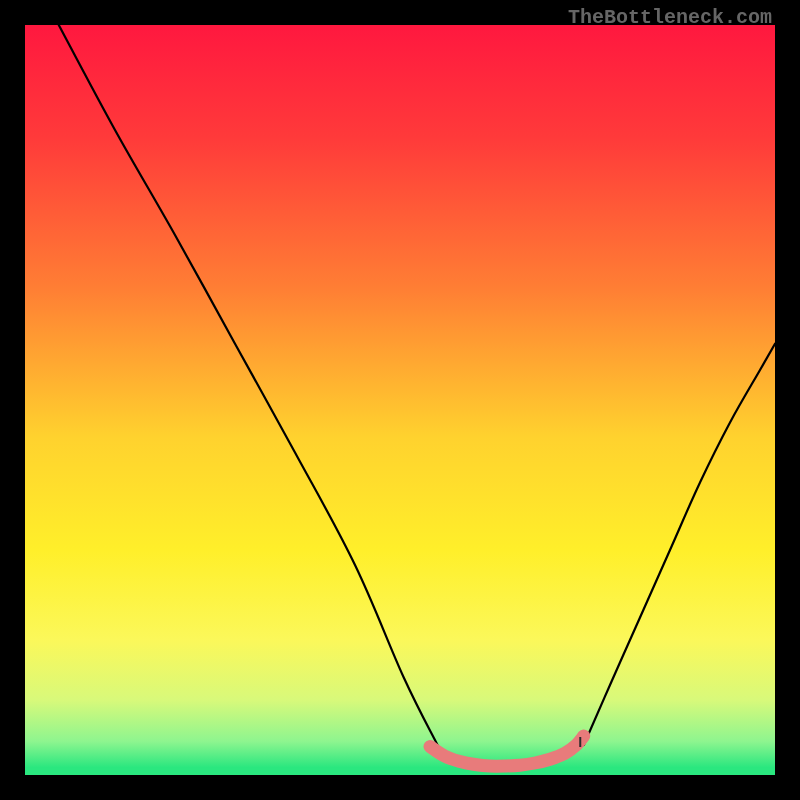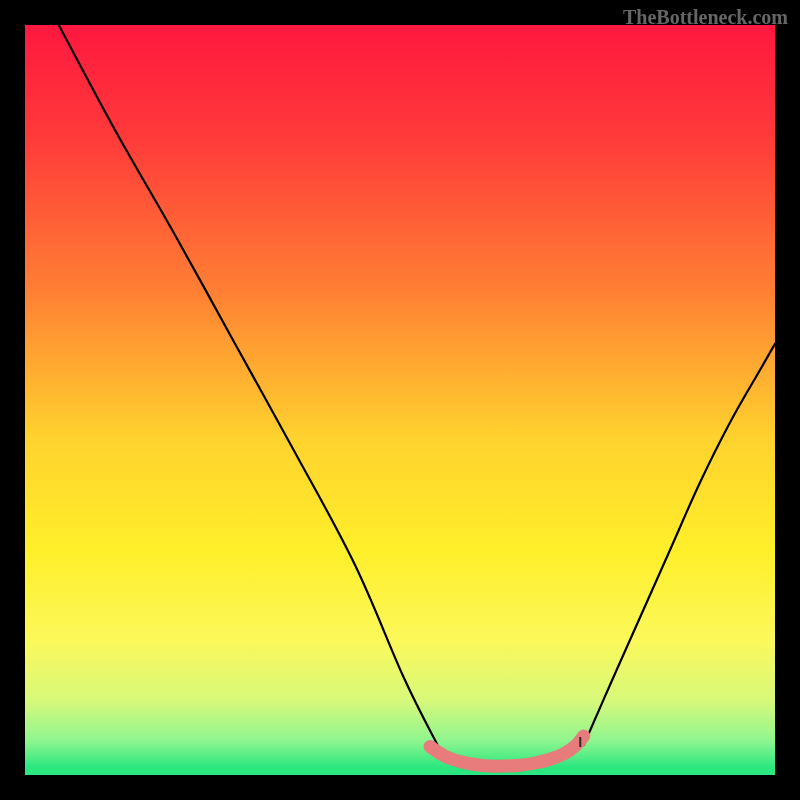--- a/index.html
+++ b/index.html
@@ -7,23 +7,23 @@
     padding: 0;
     width: 800px;
     height: 800px;
     background: #000;
     overflow: hidden;
     position: relative;
   }
   .watermark {
     position: absolute;
     top: 6px;
-    right: 12px;
+    right: 28px;
     color: #666;
-    font-family: Liberation Serif, serif;
+    font-family: Liberation Mono, monospace;
     font-size: 20px;
     font-weight: bold;
     z-index: 10;
   }
   .plot-frame {
     position: absolute;
     left: 25px;
     top: 25px;
     width: 750px;
     height: 750px;

